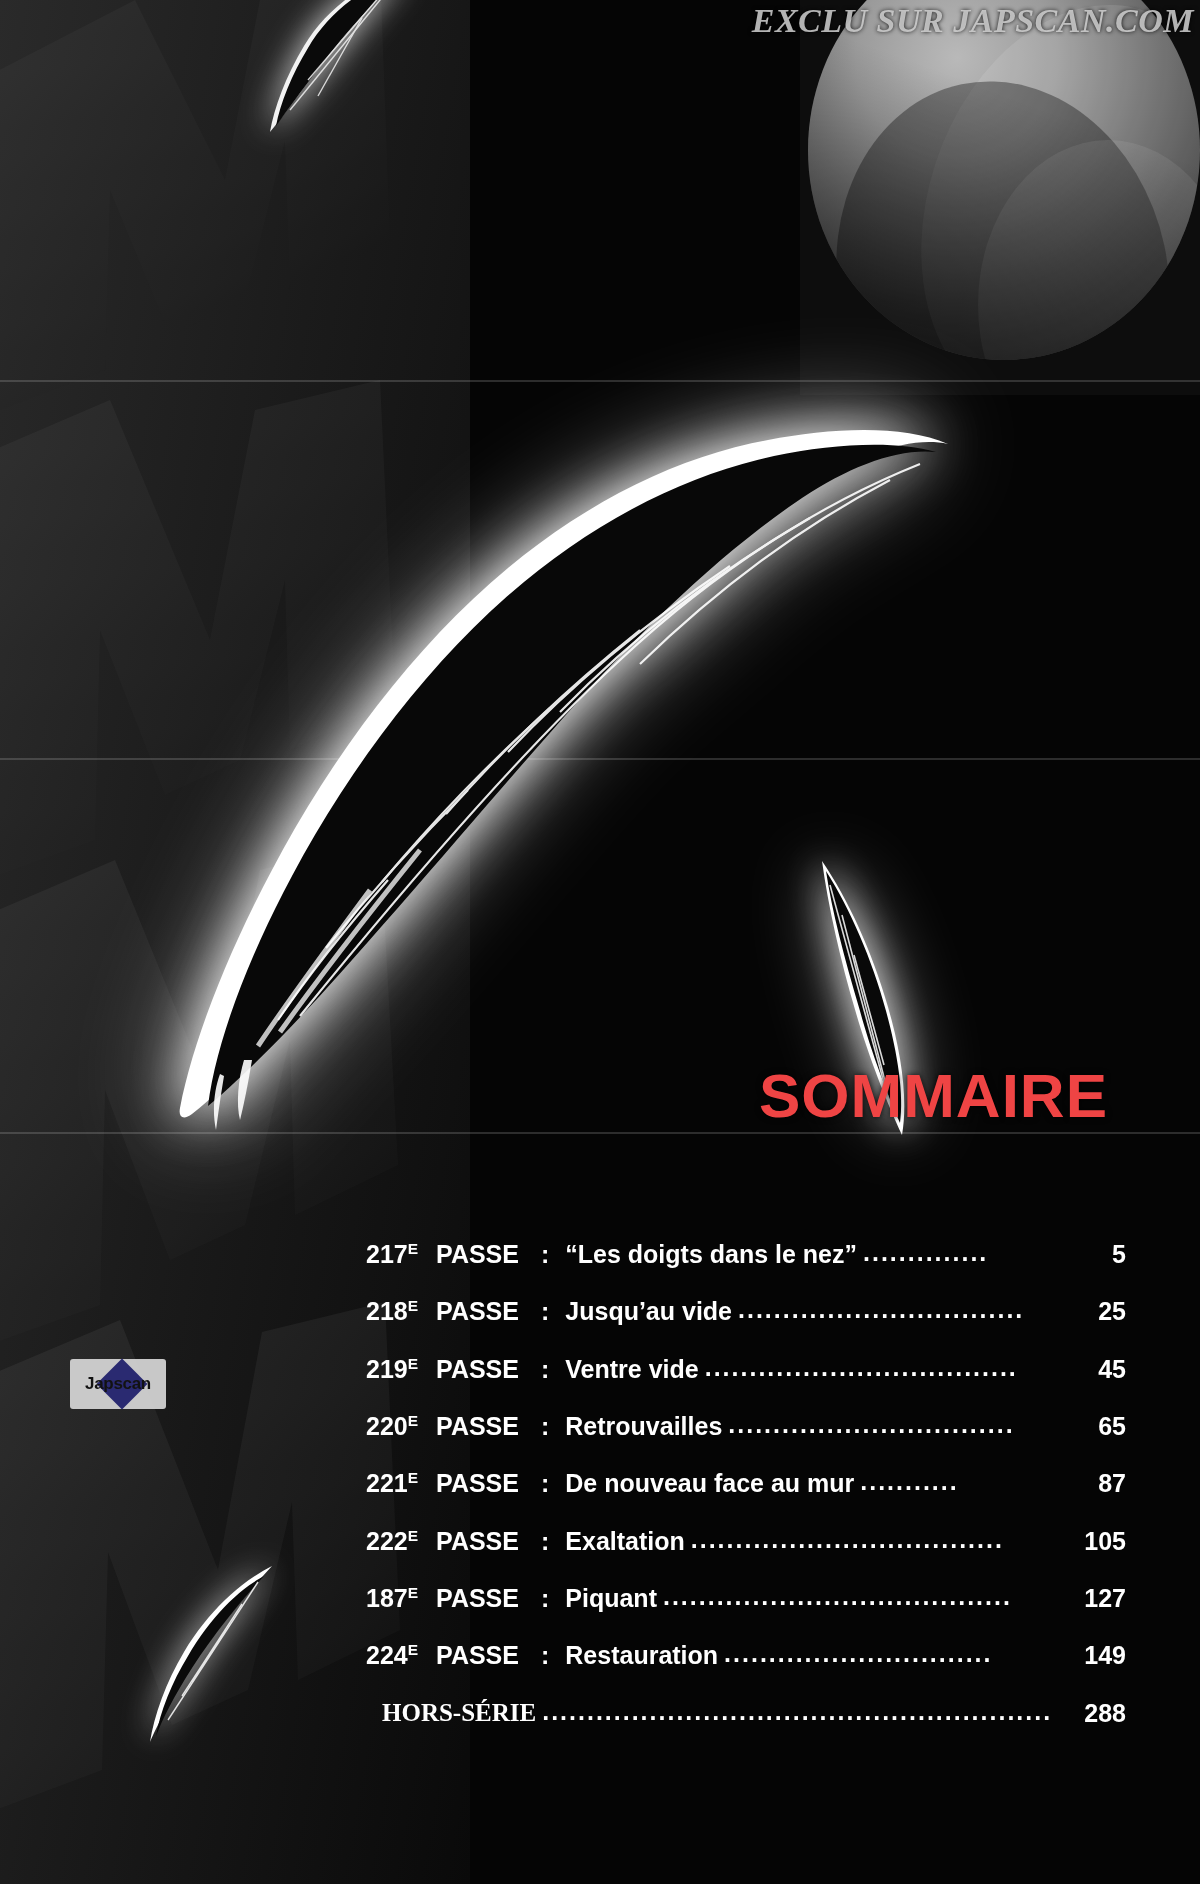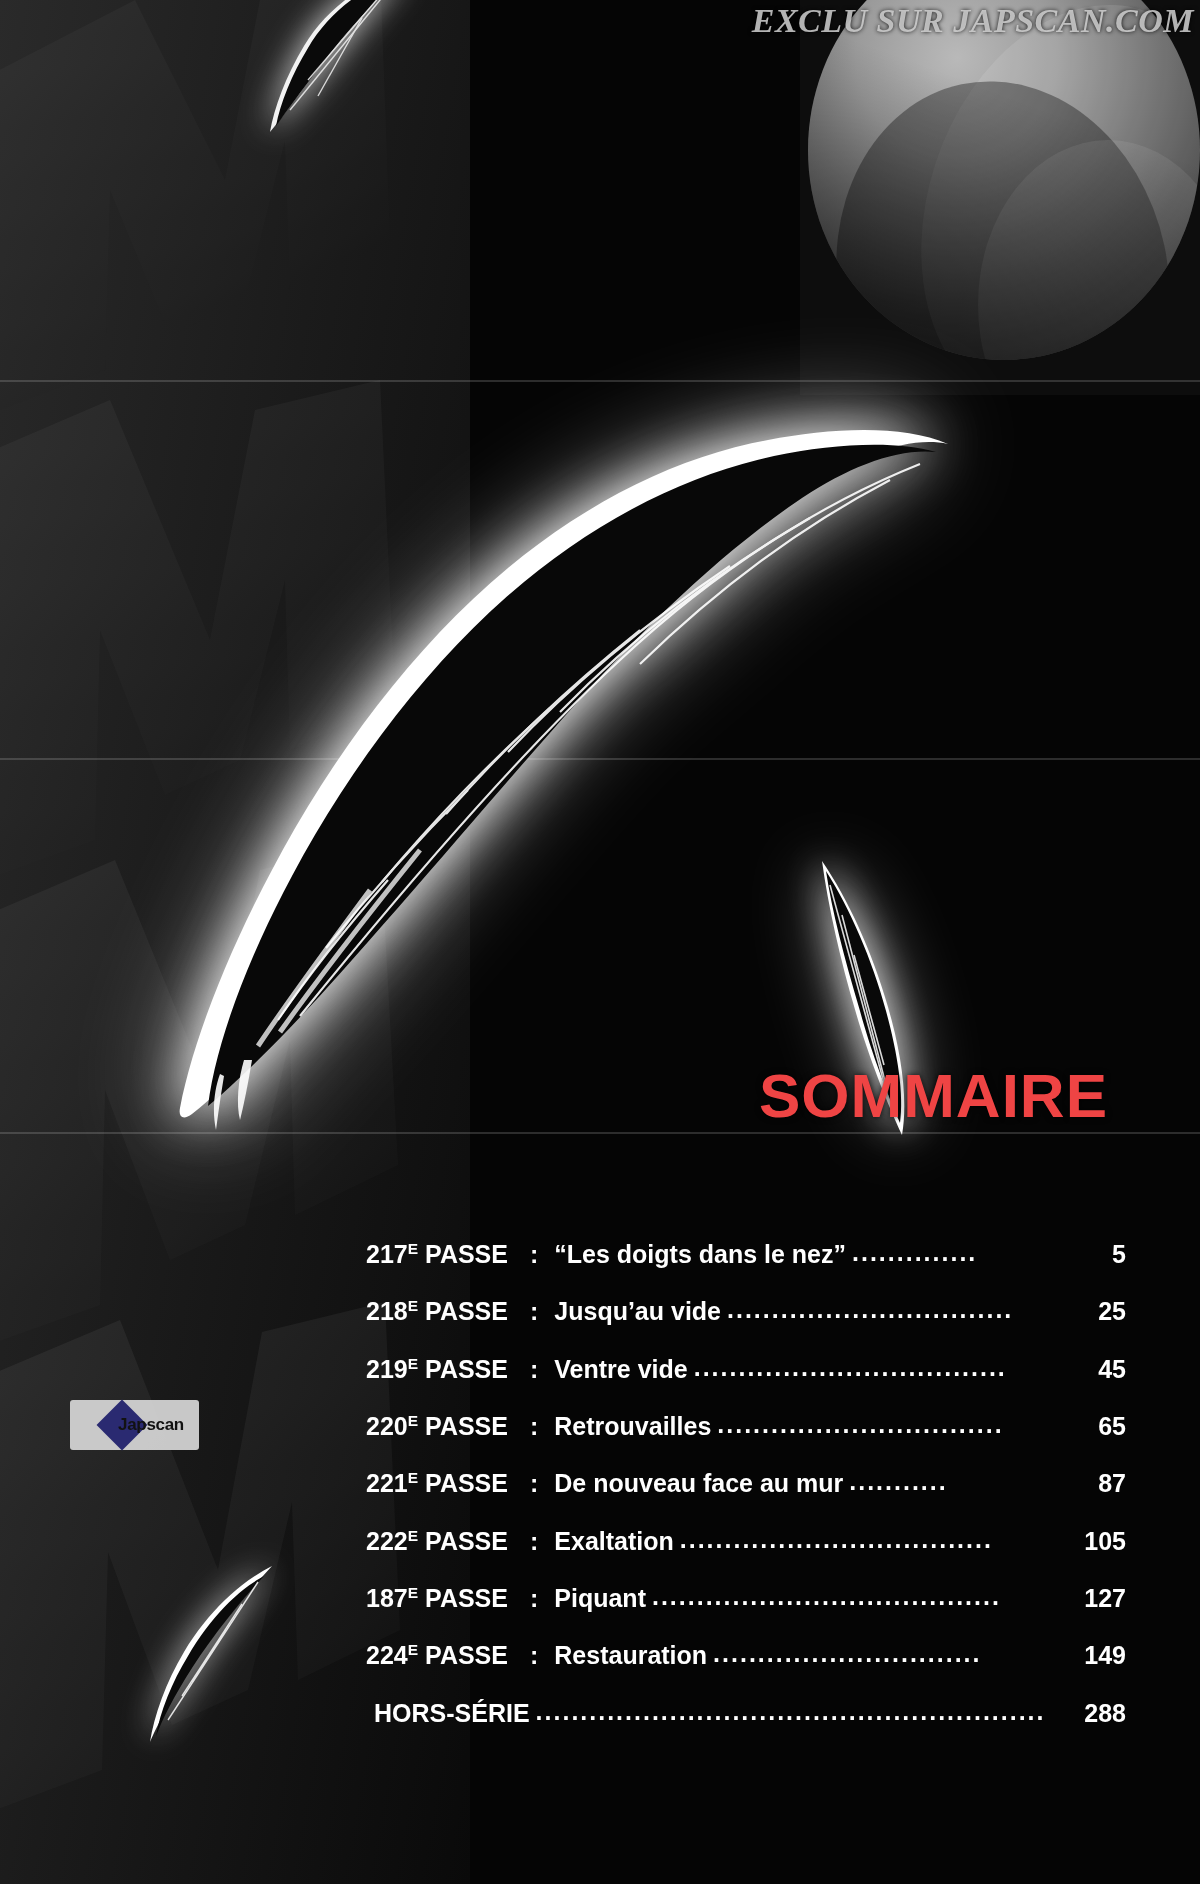--- a/index.html
+++ b/index.html
@@ -136,30 +136,29 @@
     color: rgba(210,210,210,0.85);
     text-shadow: 0 0 4px rgba(0,0,0,0.9);
     white-space: nowrap;
     text-align: center;
   }
 
   
   .japscan-badge {
     position: absolute;
     left: 70px;
-    top: 1400px;
+    top: 1359px;
     width: 96px;
     height: 50px;
     background: #d7d7d7;
     border-radius: 3px;
     display: flex;
     align-items: center;
     justify-content: center;
     opacity: 0.92;
-    padding-left: 33px;
   }
   .japscan-badge .jb-text {
     position: relative;
     z-index: 2;
     font-size: 17px;
     font-weight: bold;
     color: #111;
     letter-spacing: -0.3px;
   }
   .japscan-badge .jb-diamond {
@@ -204,21 +203,21 @@
   }
   .toc-row .num {
     flex: 0 0 auto;
   }
   .toc-row .num sup {
     font-size: 0.62em;
     vertical-align: super;
   }
   .toc-row .passe {
     flex: 0 0 auto;
-    margin-left: 7px;
+    margin-left: 18px;
   }
   .toc-row .colon {
     flex: 0 0 auto;
     margin: 0 16px 0 22px;
   }
   .toc-row .title {
     flex: 0 0 auto;
   }
   .toc-row .dots {
     flex: 1 1 auto;
@@ -228,21 +227,22 @@
     font-weight: bold;
     color: #ffffff;
     transform: translateY(-2px);
   }
   .toc-row .page-no {
     flex: 0 0 auto;
     text-align: right;
     min-width: 46px;
   }
   .toc-row.special .title {
-    margin-left: 8px;
+    margin-left: 16px;
+    font-family: Liberation Serif, serif;
   }
 </style>
 </head>
 <body>
 
 <div class="page">
 
   <div class="bg-left-panel"></div>
   <div class="bg-right-dark"></div>
   <div class="bg-top-right-block"></div>

